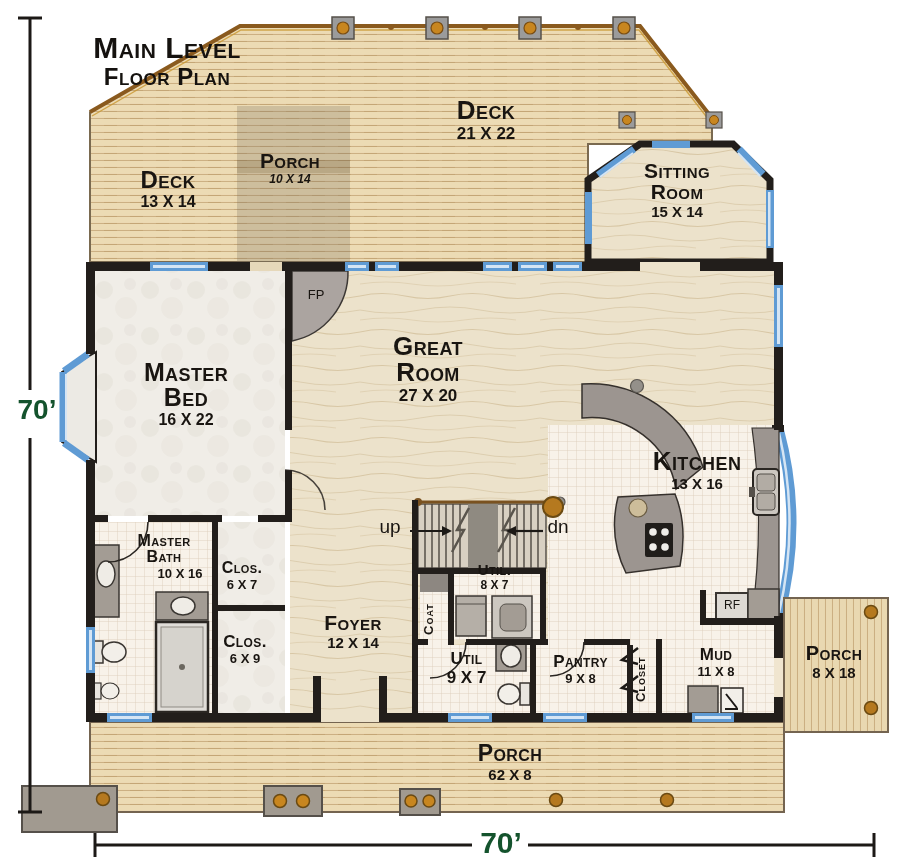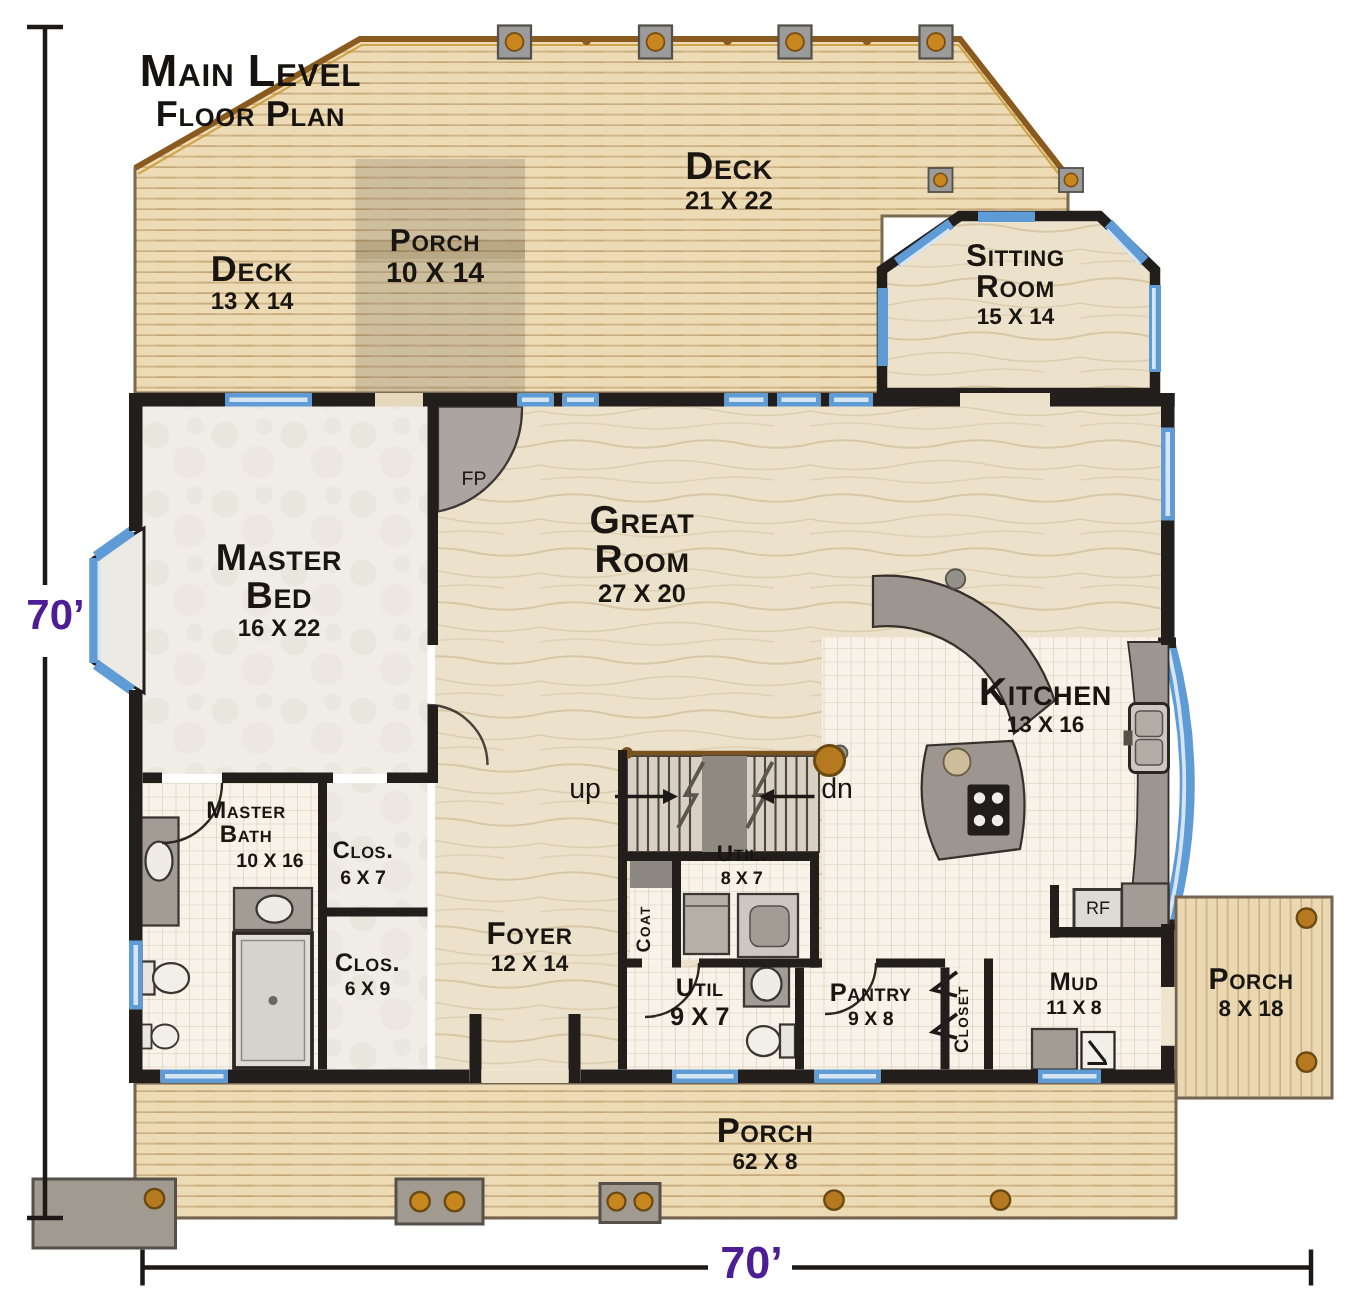--- a/index.html
+++ b/index.html
@@ -5,21 +5,21 @@
   html,body{margin:0;padding:0;background:#ffffff;}
   .stage{position:relative;width:900px;height:868px;background:#ffffff;
          font-family:"Liberation Sans",sans-serif;overflow:hidden;}
   .stage svg{position:absolute;left:0;top:0;}
   .lbl{position:absolute;text-align:center;color:#191511;font-weight:700;line-height:1.0;}
   .lbl .nm{font-variant:small-caps;letter-spacing:.4px;}
   .lbl .sz{margin-top:2px;font-variant:normal;}
   .plain{font-weight:500;font-variant:normal;}
   .vert{position:absolute;writing-mode:vertical-rl;transform:rotate(180deg);
         font-weight:700;font-variant:small-caps;color:#191511;text-align:center;letter-spacing:1px;}
-  .dim{position:absolute;font-weight:700;color:#4c1d95;text-align:center;}
+  .dim{position:absolute;font-weight:700;color:#14532d;text-align:center;}
   .title{position:absolute;text-align:center;color:#15120f;font-weight:700;line-height:1.05;}
   .title .t1{font-variant:small-caps;letter-spacing:.5px;}
   .title .t2{font-variant:small-caps;letter-spacing:.5px;}
 </style>
 </head>
 <body>
 
 <div class="stage">
 
 <svg width="900" height="868" viewBox="0 0 900 868">
@@ -382,21 +382,21 @@
   <div class="sz" style="font-size:17px;">21 X 22</div>
 </div>
 
 <div class="lbl" style="left:98px;top:168px;width:140px;">
   <div class="nm" style="font-size:24px;">Deck</div>
   <div class="sz" style="font-size:16px;">13 X 14</div>
 </div>
 
 <div class="lbl" style="left:230px;top:150px;width:120px;">
   <div class="nm" style="font-size:21px;">Porch</div>
-  <div class="sz" style="font-size:19px;">10 X 14</div>
+  <div class="sz" style="font-size:12px;font-style:italic;">10 X 14</div>
 </div>
 
 <div class="lbl" style="left:621px;top:160px;width:112px;">
   <div class="nm" style="font-size:21px;text-align:center;">Sitting Room</div>
   <div class="sz" style="font-size:15px;">15 X 14</div>
 </div>
 
 
 <div class="lbl" style="left:367px;top:333px;width:122px;">
   <div class="nm" style="font-size:26px;">Great Room</div>
@@ -458,19 +458,19 @@
   <div class="sz" style="font-size:15px;">8 X 18</div>
 </div>
 
 <div class="lbl" style="left:430px;top:742px;width:160px;">
   <div class="nm" style="font-size:23px;">Porch</div>
   <div class="sz" style="font-size:15px;">62 X 8</div>
 </div>
 
 <div class="lbl plain" style="left:368px;top:517px;width:44px;font-size:19px;">up</div>
 <div class="lbl plain" style="left:536px;top:517px;width:44px;font-size:19px;">dn</div>
-<div class="lbl plain" style="left:300px;top:312px;width:32px;font-size:13px;">FP</div>
+<div class="lbl plain" style="left:300px;top:288px;width:32px;font-size:13px;">FP</div>
 <div class="lbl plain" style="left:718px;top:599px;width:28px;font-size:12px;">RF</div>
 
 <div class="vert" style="left:421px;top:590px;height:58px;font-size:13px;">Coat</div>
 <div class="vert" style="left:633px;top:645px;height:68px;font-size:13px;">Closet</div>
 
 </div>
 
 </body></html>

